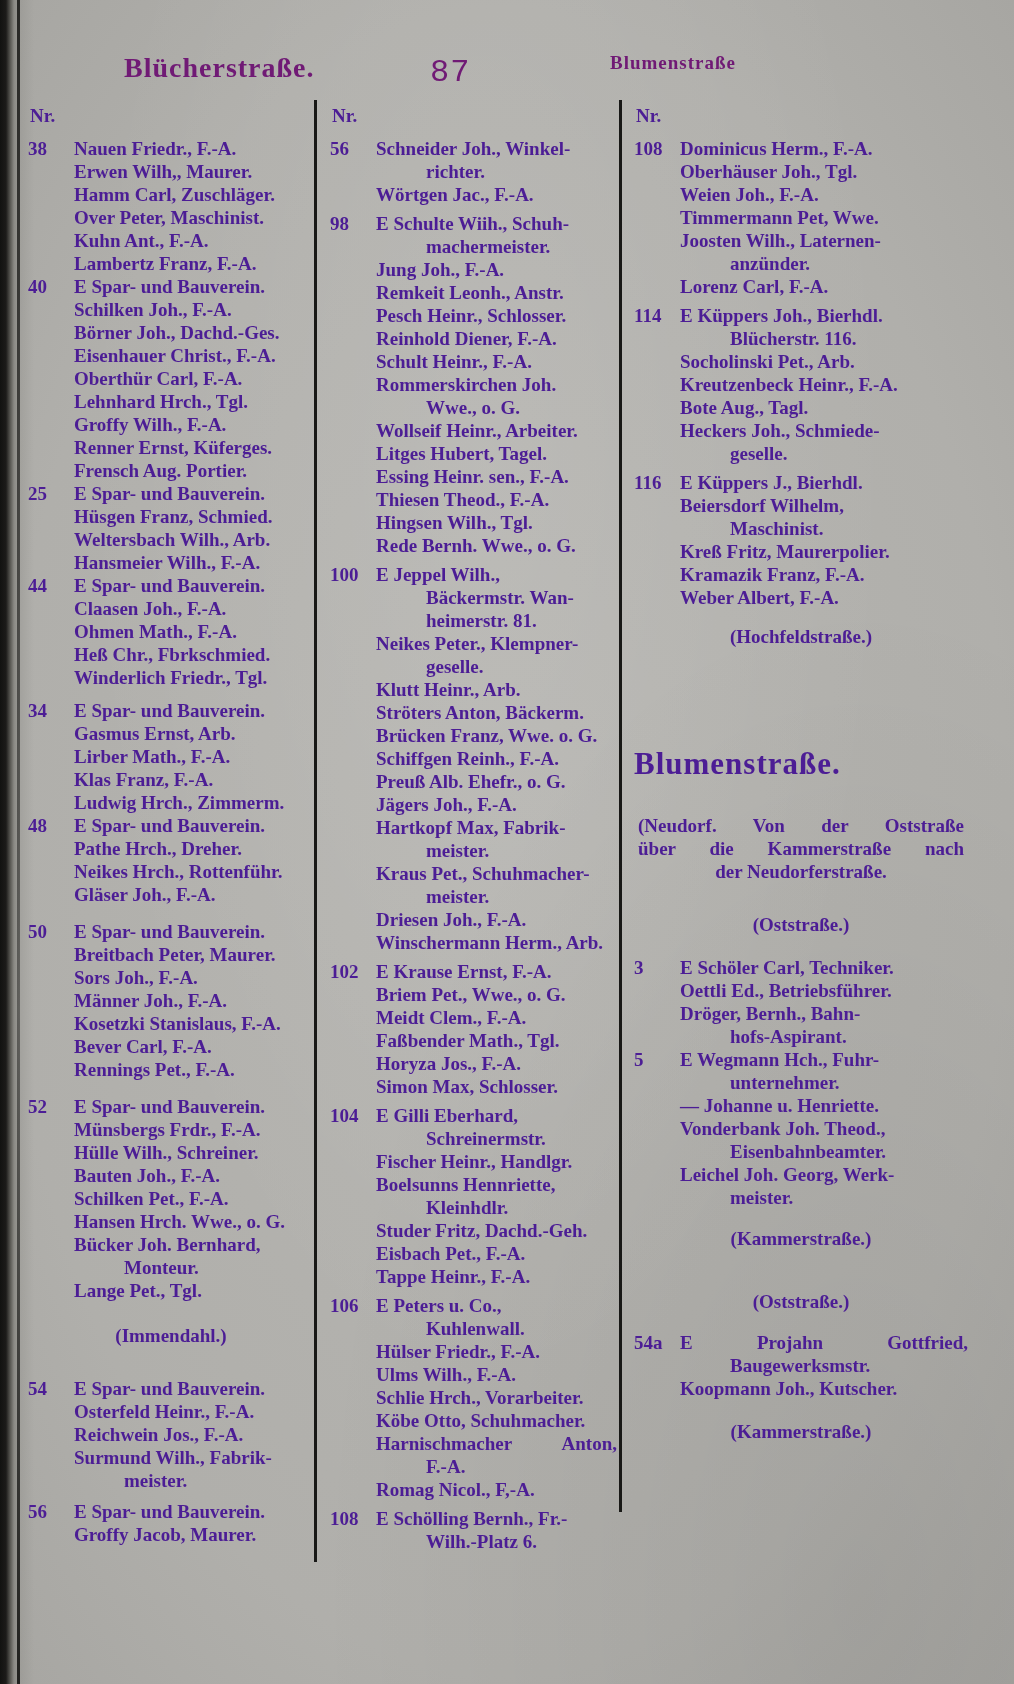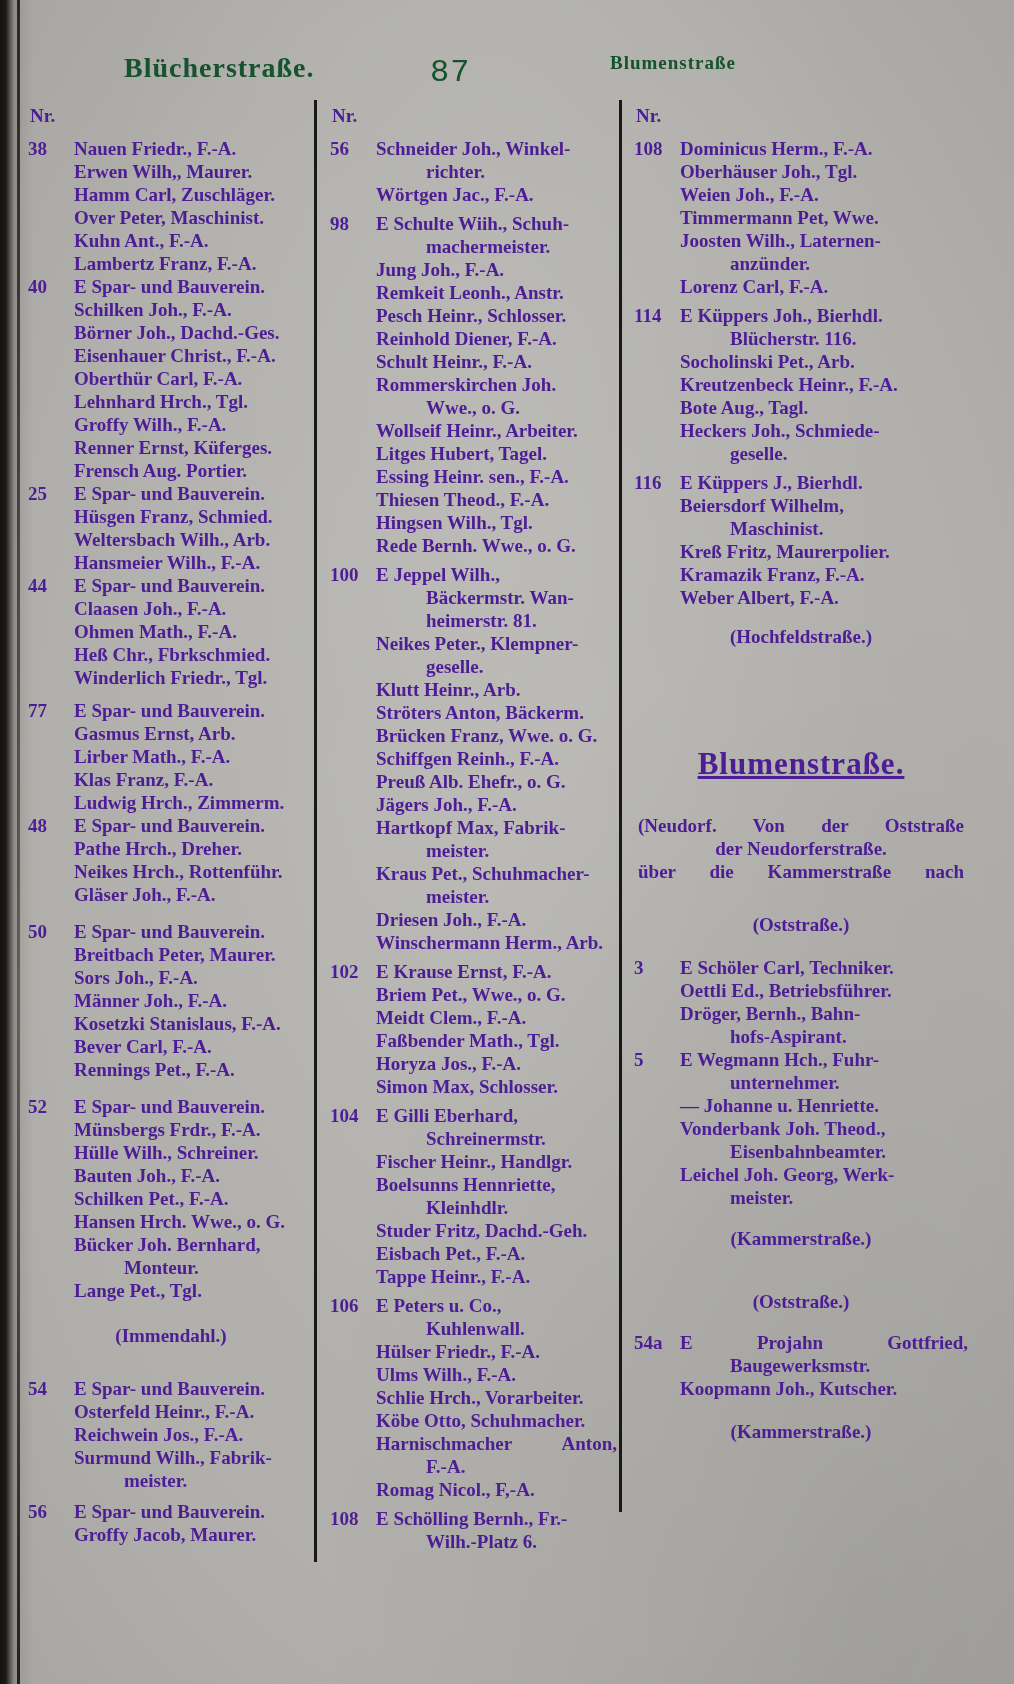--- a/index.html
+++ b/index.html
@@ -18,37 +18,37 @@
   .binding{
     position:absolute;left:0;top:0;bottom:0;width:34px;
     background:linear-gradient(to right,
       #121210 0px,#1c1b19 6px,#55544f 10px,#8a8984 14px,
       rgba(138,137,132,0.35) 20px, rgba(138,137,132,0.0) 34px);
   }
   .binding-line{
     position:absolute;left:17px;top:0;bottom:0;width:3px;
     background:linear-gradient(to bottom, rgba(20,20,18,0.85), rgba(20,20,18,0.45) 60%, rgba(20,20,18,0.9));
   }
-  .header{position:absolute;top:52px;left:0;right:16px;height:44px;color:#14532d;}
+  .header{position:absolute;top:52px;left:0;right:16px;height:44px;color:#701a75;}
   .header .h-left{position:absolute;left:124px;top:0;font-weight:bold;font-size:28px;letter-spacing:1px;}
   .header .h-page{position:absolute;left:430px;top:2px;font-size:32px;letter-spacing:1px;font-family:Liberation Mono, monospace;}
   .header .h-right{position:absolute;left:610px;top:0;font-weight:bold;font-size:19px;letter-spacing:1px;}
   .vrule{position:absolute;width:3px;background:#181816;}
   .vrule.r1{left:314px;top:100px;height:1462px;}
   .vrule.r2{left:619px;top:100px;height:1412px;}
   .col{position:absolute;top:104px;color:#4c1d95;font-size:19px;font-weight:bold;line-height:23px;}
   .col.c0{left:28px;width:286px;}
   .col.c1{left:330px;width:287px;}
   .col.c2{left:634px;width:334px;}
   .line{position:relative;padding-left:46px;min-height:23px;white-space:nowrap;}
   .line .num{position:absolute;left:0;top:0;width:44px;white-space:nowrap;}
   .line.wrap{padding-left:96px;}
   .line.center{padding-left:0;text-align:center;white-space:normal;}
   .line.label{padding-left:2px;margin-bottom:10px;}
-  .line.heading{padding-left:0;text-align:center;font-size:31px;line-height:40px;min-height:40px;letter-spacing:1px;text-decoration:underline;}
+  .line.heading{padding-left:0;font-size:31px;line-height:40px;min-height:40px;letter-spacing:1px;}
   .line.just{white-space:normal;}
   .line.just .txt{display:block;text-align:justify;text-align-last:justify;}
   .line.desc{padding-left:4px;padding-right:4px;}
 </style>
 </head>
 <body>
 
 <div class="paper"></div>
 <div class="binding"></div>
 <div class="binding-line"></div>
@@ -81,21 +81,21 @@
     <div class="line"><span class="txt">Frensch Aug. Portier.</span></div>
     <div class="line"><span class="num">25</span><span class="txt">E Spar- und Bauverein.</span></div>
     <div class="line"><span class="txt">Hüsgen Franz, Schmied.</span></div>
     <div class="line"><span class="txt">Weltersbach Wilh., Arb.</span></div>
     <div class="line"><span class="txt">Hansmeier Wilh., F.-A.</span></div>
     <div class="line"><span class="num">44</span><span class="txt">E Spar- und Bauverein.</span></div>
     <div class="line"><span class="txt">Claasen Joh., F.-A.</span></div>
     <div class="line"><span class="txt">Ohmen Math., F.-A.</span></div>
     <div class="line"><span class="txt">Heß Chr., Fbrkschmied.</span></div>
     <div class="line"><span class="txt">Winderlich Friedr., Tgl.</span></div>
-    <div class="line" style="margin-top: 10px;"><span class="num">77</span><span class="txt">E Spar- und Bauverein.</span></div>
+    <div class="line" style="margin-top: 10px;"><span class="num">34</span><span class="txt">E Spar- und Bauverein.</span></div>
     <div class="line"><span class="txt">Gasmus Ernst, Arb.</span></div>
     <div class="line"><span class="txt">Lirber Math., F.-A.</span></div>
     <div class="line"><span class="txt">Klas Franz, F.-A.</span></div>
     <div class="line"><span class="txt">Ludwig Hrch., Zimmerm.</span></div>
     <div class="line"><span class="num">48</span><span class="txt">E Spar- und Bauverein.</span></div>
     <div class="line"><span class="txt">Pathe Hrch., Dreher.</span></div>
     <div class="line"><span class="txt">Neikes Hrch., Rottenführ.</span></div>
     <div class="line"><span class="txt">Gläser Joh., F.-A.</span></div>
     <div class="line" style="margin-top: 14px;"><span class="num">50</span><span class="txt">E Spar- und Bauverein.</span></div>
     <div class="line"><span class="txt">Breitbach Peter, Maurer.</span></div>
@@ -207,24 +207,24 @@
     <div class="line"><span class="txt">Beiersdorf Wilhelm,</span></div>
     <div class="line wrap"><span class="txt">Maschinist.</span></div>
     <div class="line"><span class="txt">Kreß Fritz, Maurerpolier.</span></div>
     <div class="line"><span class="txt">Kramazik Franz, F.-A.</span></div>
     <div class="line"><span class="txt">Weber Albert, F.-A.</span></div>
     <div class="line center" style="margin-top: 16px;"><span class="txt">(Hochfeldstraße.)</span></div>
     <div class="line heading" style="margin-top: 96px;"><span class="txt">Blumenstraße.</span></div>
     <div class="line just desc" style="margin-top: 30px;">
       <span class="txt">(Neudorf. Von der Oststraße</span>
     </div>
-    <div class="line center"><span class="txt">der Neudorferstraße.</span></div>
     <div class="line just desc">
       <span class="txt">über die Kammerstraße nach</span>
     </div>
+    <div class="line center"><span class="txt">der Neudorferstraße.</span></div>
     <div class="line center" style="margin-top: 30px;"><span class="txt">(Oststraße.)</span></div>
     <div class="line" style="margin-top: 20px;"><span class="num">3</span><span class="txt">E Schöler Carl, Techniker.</span></div>
     <div class="line"><span class="txt">Oettli Ed., Betriebsführer.</span></div>
     <div class="line"><span class="txt">Dröger, Bernh., Bahn-</span></div>
     <div class="line wrap"><span class="txt">hofs-Aspirant.</span></div>
     <div class="line"><span class="num">5</span><span class="txt">E Wegmann Hch., Fuhr-</span></div>
     <div class="line wrap"><span class="txt">unternehmer.</span></div>
     <div class="line"><span class="txt">— Johanne u. Henriette.</span></div>
     <div class="line"><span class="txt">Vonderbank Joh. Theod.,</span></div>
     <div class="line wrap"><span class="txt">Eisenbahnbeamter.</span></div>

